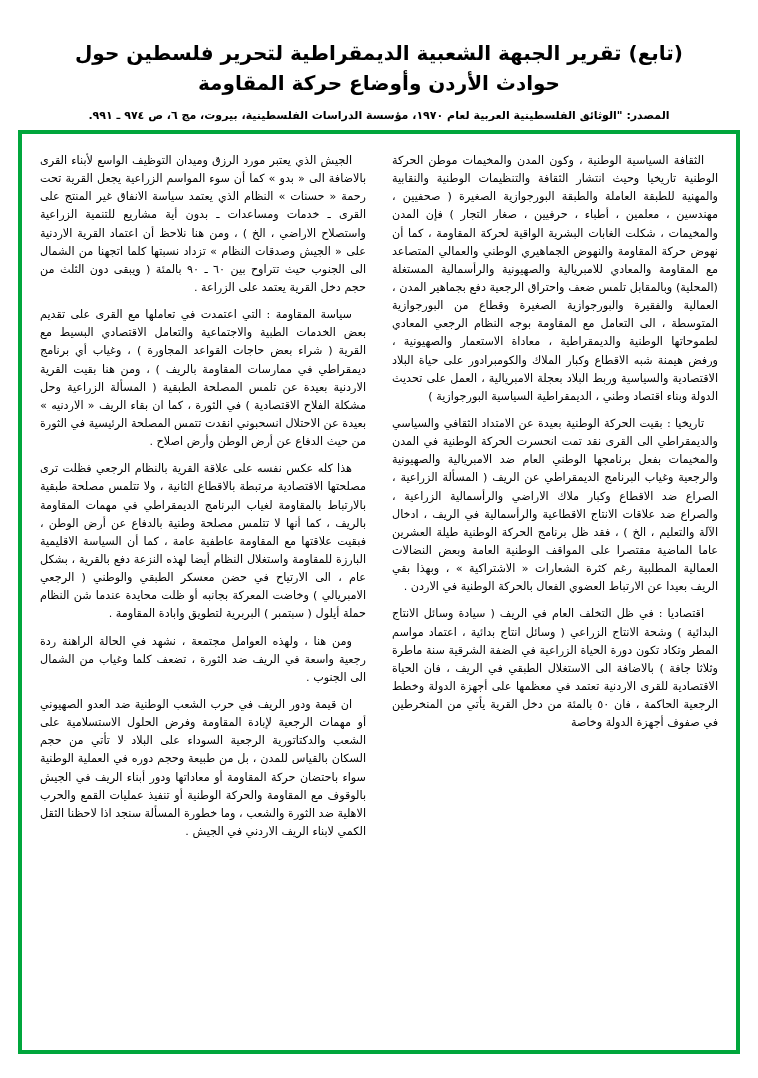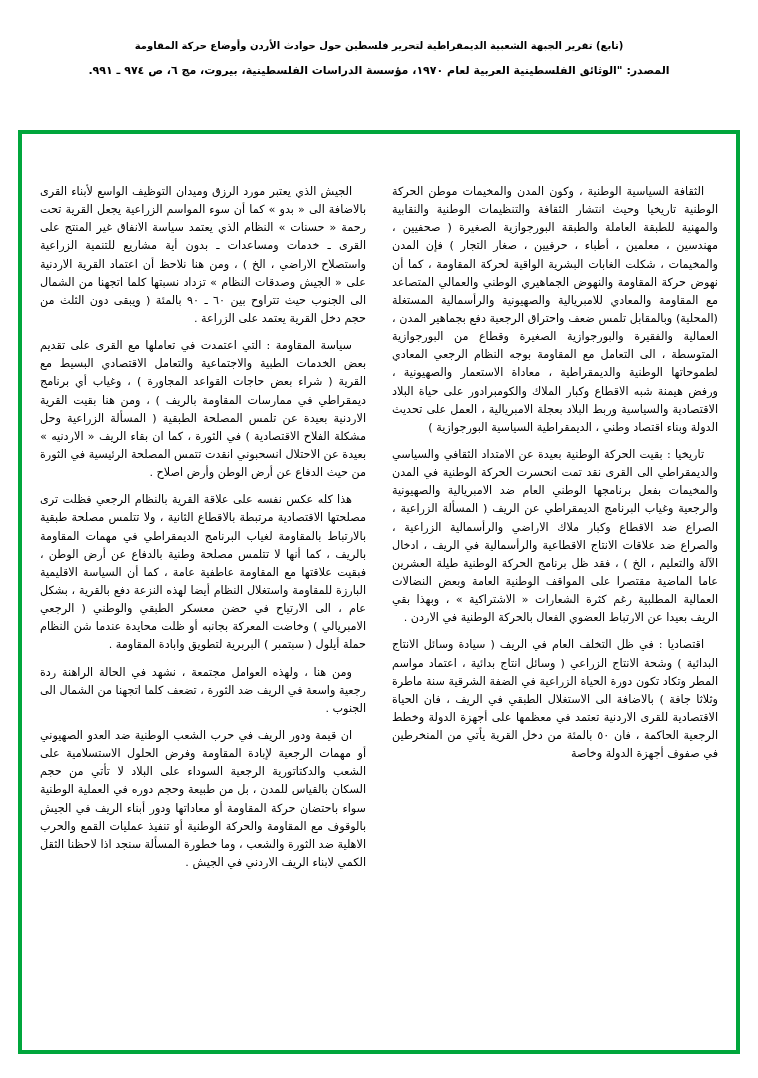--- a/index.html
+++ b/index.html
@@ -18,21 +18,21 @@
   .page {
     width: 758px;
     height: 1078px;
     box-sizing: border-box;
     padding: 0;
     position: relative;
   }
   .doc-title {
     text-align: center;
     font-weight: bold;
-    font-size: 10px;
+    font-size: 20px;
     line-height: 1.5;
     margin: 38px 58px 8px 58px;
     letter-spacing: 0px;
   }
   .doc-source {
     text-align: center;
     font-weight: bold;
     font-size: 11px;
     line-height: 1.5;
     margin: 10px 58px 0 58px;
@@ -56,21 +56,20 @@
     flex-direction: row;
     gap: 26px;
   }
   .col {
     flex: 1 1 0;
     font-size: 11.2px;
     line-height: 1.62;
     text-align: justify;
     text-justify: inter-word;
     direction: rtl;
-    margin-top: 31px;
   }
   .col p {
     margin: 0 0 9px 0;
     text-align: justify;
   }
   .col p.indent {
     text-indent: 14px;
   }
 </style>
 </head>
@@ -87,20 +86,20 @@
       <div class="col">
         <p class="indent">الثقافة السياسية الوطنية ، وكون المدن والمخيمات موطن الحركة الوطنية تاريخيا وحيث انتشار الثقافة والتنظيمات الوطنية والنقابية والمهنية للطبقة العاملة والطبقة البورجوازية الصغيرة ( صحفيين ، مهندسين ، معلمين ، أطباء ، حرفيين ، صغار التجار ) فإن المدن والمخيمات ، شكلت الغابات البشرية الواقية لحركة المقاومة ، كما أن نهوض حركة المقاومة والنهوض الجماهيري الوطني والعمالي المتصاعد مع المقاومة والمعادي للامبريالية والصهيونية والرأسمالية المستغلة (المحلية) وبالمقابل تلمس ضعف واحتراق الرجعية دفع بجماهير المدن ، العمالية والفقيرة والبورجوازية الصغيرة وقطاع من البورجوازية المتوسطة ، الى التعامل مع المقاومة بوجه النظام الرجعي المعادي لطموحاتها الوطنية والديمقراطية ، معاداة الاستعمار والصهيونية ، ورفض هيمنة شبه الاقطاع وكبار الملاك والكومبرادور على حياة البلاد الاقتصادية والسياسية وربط البلاد بعجلة الامبريالية ، العمل على تحديث الدولة وبناء اقتصاد وطني ، الديمقراطية السياسية البورجوازية )</p>
         <p class="indent">تاريخيا : بقيت الحركة الوطنية بعيدة عن الامتداد الثقافي والسياسي والديمقراطي الى القرى نقد تمت انحسرت الحركة الوطنية في المدن والمخيمات بفعل برنامجها الوطني العام ضد الامبريالية والصهيونية والرجعية وغياب البرنامج الديمقراطي عن الريف ( المسألة الزراعية ، الصراع ضد الاقطاع وكبار ملاك الاراضي والرأسمالية الزراعية ، والصراع ضد علاقات الانتاج الاقطاعية والرأسمالية في الريف ، ادخال الآلة والتعليم ، الخ ) ، فقد ظل برنامج الحركة الوطنية طيلة العشرين عاما الماضية مقتصرا على المواقف الوطنية العامة وبعض النضالات العمالية المطلبية رغم كثرة الشعارات « الاشتراكية » ، وبهذا بقي الريف بعيدا عن الارتباط العضوي الفعال بالحركة الوطنية في الاردن .</p>
         <p class="indent">اقتصاديا : في ظل التخلف العام في الريف ( سيادة وسائل الانتاج البدائية ) وشحة الانتاج الزراعي ( وسائل انتاج بدائية ، اعتماد مواسم المطر وتكاد تكون دورة الحياة الزراعية في الضفة الشرقية سنة ماطرة وثلاثا جافة ) بالاضافة الى الاستغلال الطبقي في الريف ، فان الحياة الاقتصادية للقرى الاردنية تعتمد في معظمها على أجهزة الدولة وخطط الرجعية الحاكمة ، فان ٥٠ بالمئة من دخل القرية يأتي من المنخرطين في صفوف أجهزة الدولة وخاصة</p>
       </div>
 
       <div class="col">
         <p class="indent">الجيش الذي يعتبر مورد الرزق وميدان التوظيف الواسع لأبناء القرى بالاضافة الى « بدو » كما أن سوء المواسم الزراعية يجعل القرية تحت رحمة « حسنات » النظام الذي يعتمد سياسة الانفاق غير المنتج على القرى ـ خدمات ومساعدات ـ بدون أية مشاريع للتنمية الزراعية واستصلاح الاراضي ، الخ ) ، ومن هنا نلاحظ أن اعتماد القرية الاردنية على « الجيش وصدقات النظام » تزداد نسبتها كلما اتجهنا من الشمال الى الجنوب حيث تتراوح بين ٦٠ ـ ٩٠ بالمئة ( ويبقى دون الثلث من حجم دخل القرية يعتمد على الزراعة .</p>
         <p class="indent">سياسة المقاومة : التي اعتمدت في تعاملها مع القرى على تقديم بعض الخدمات الطبية والاجتماعية والتعامل الاقتصادي البسيط مع القرية ( شراء بعض حاجات القواعد المجاورة ) ، وغياب أي برنامج ديمقراطي في ممارسات المقاومة بالريف ) ، ومن هنا بقيت القرية الاردنية بعيدة عن تلمس المصلحة الطبقية ( المسألة الزراعية وحل مشكلة الفلاح الاقتصادية ) في الثورة ، كما ان بقاء الريف « الاردنيه » بعيدة عن الاحتلال انسحبوني انقدت تتمس المصلحة الرئيسية في الثورة من حيث الدفاع عن أرض الوطن وأرض اصلاح .</p>
         <p class="indent">هذا كله عكس نفسه على علاقة القرية بالنظام الرجعي فظلت ترى مصلحتها الاقتصادية مرتبطة بالاقطاع الثانية ، ولا تتلمس مصلحة طبقية بالارتباط بالمقاومة لغياب البرنامج الديمقراطي في مهمات المقاومة بالريف ، كما أنها لا تتلمس مصلحة وطنية بالدفاع عن أرض الوطن ، فبقيت علاقتها مع المقاومة عاطفية عامة ، كما أن السياسة الاقليمية البارزة للمقاومة واستغلال النظام أيضا لهذه النزعة دفع بالقرية ، بشكل عام ، الى الارتياح في حضن معسكر الطبقي والوطني ( الرجعي الامبريالي ) وخاضت المعركة بجانبه أو ظلت محايدة عندما شن النظام حملة أيلول ( سبتمبر ) البربرية لتطويق وابادة المقاومة .</p>
-        <p class="indent">ومن هنا ، ولهذه العوامل مجتمعة ، نشهد في الحالة الراهنة ردة رجعية واسعة في الريف ضد الثورة ، تضعف كلما اتجهنا من الشمال الى الجنوب .</p>
+        <p class="indent">ومن هنا ، ولهذه العوامل مجتمعة ، نشهد في الحالة الراهنة ردة رجعية واسعة في الريف ضد الثورة ، تضعف كلما وغياب من الشمال الى الجنوب .</p>
         <p class="indent">ان قيمة ودور الريف في حرب الشعب الوطنية ضد العدو الصهيوني أو مهمات الرجعية لإبادة المقاومة وفرض الحلول الاستسلامية على الشعب والدكتاتورية الرجعية السوداء على البلاد لا تأتي من حجم السكان بالقياس للمدن ، بل من طبيعة وحجم دوره في العملية الوطنية سواء باحتضان حركة المقاومة أو معاداتها ودور أبناء الريف في الجيش بالوقوف مع المقاومة والحركة الوطنية أو تنفيذ عمليات القمع والحرب الاهلية ضد الثورة والشعب ، وما خطورة المسألة سنجد اذا لاحظنا الثقل الكمي لابناء الريف الاردني في الجيش .</p>
       </div>
 
     </div>
   </div>
 
 </div>
 
 </body></html>

